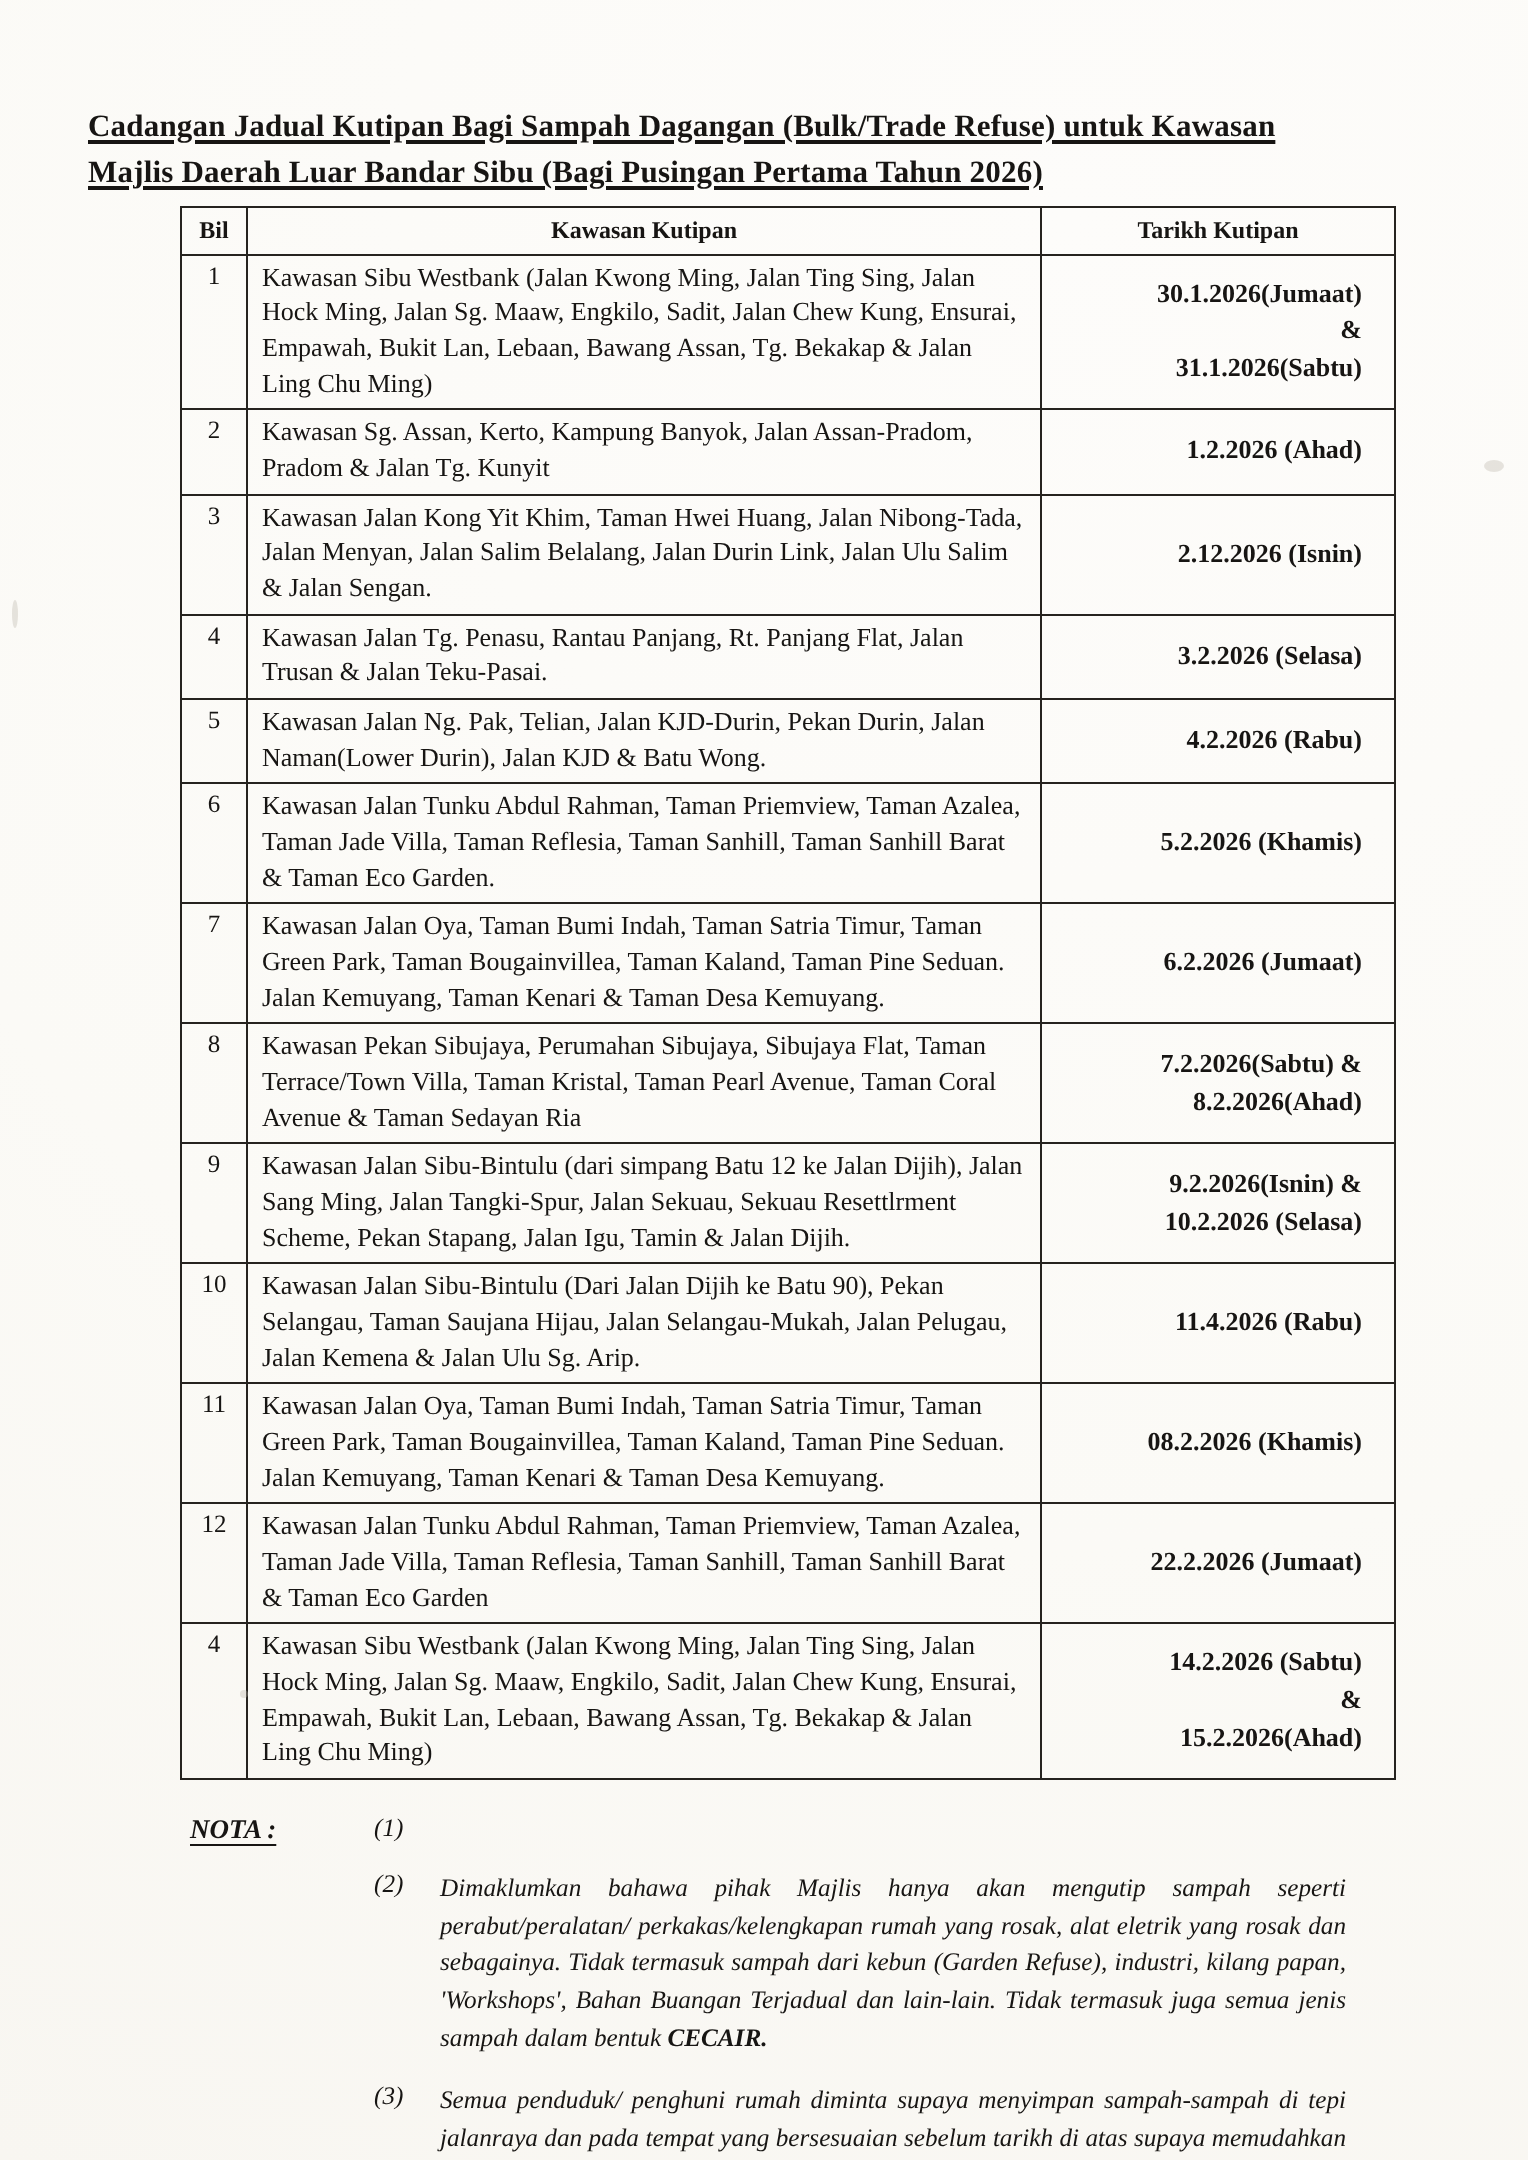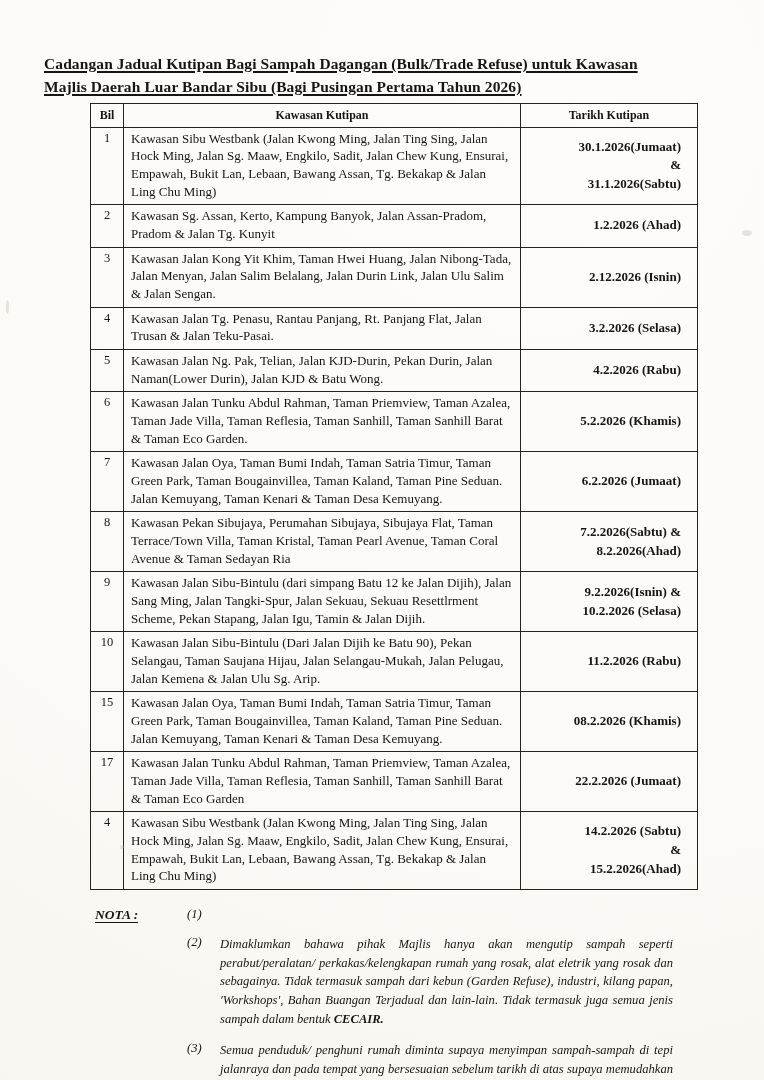--- a/index.html
+++ b/index.html
@@ -167,29 +167,29 @@
       </tr>
       <tr>
         <td class="c-bil">9</td>
         <td class="c-kaw">Kawasan Jalan Sibu-Bintulu (dari simpang Batu 12 ke Jalan Dijih), Jalan Sang Ming, Jalan Tangki-Spur, Jalan Sekuau, Sekuau Resettlrment Scheme, Pekan Stapang, Jalan Igu, Tamin &amp; Jalan Dijih.</td>
         <td class="c-tar">9.2.2026(Isnin) &amp;
 10.2.2026 (Selasa)</td>
       </tr>
       <tr>
         <td class="c-bil">10</td>
         <td class="c-kaw">Kawasan Jalan Sibu-Bintulu (Dari Jalan Dijih ke Batu 90), Pekan Selangau, Taman Saujana Hijau, Jalan Selangau-Mukah, Jalan Pelugau, Jalan Kemena &amp; Jalan Ulu Sg. Arip.</td>
-        <td class="c-tar">11.2.2026 (Rabu)</td>
-      </tr>
-      <tr>
-        <td class="c-bil">15</td>
+        <td class="c-tar">11.4.2026 (Rabu)</td>
+      </tr>
+      <tr>
+        <td class="c-bil">11</td>
         <td class="c-kaw">Kawasan Jalan Oya, Taman Bumi Indah, Taman Satria Timur, Taman Green Park, Taman Bougainvillea, Taman Kaland, Taman Pine Seduan. Jalan Kemuyang, Taman Kenari &amp; Taman Desa Kemuyang.</td>
         <td class="c-tar">08.2.2026 (Khamis)</td>
       </tr>
       <tr>
-        <td class="c-bil">17</td>
+        <td class="c-bil">12</td>
         <td class="c-kaw">Kawasan Jalan Tunku Abdul Rahman, Taman Priemview, Taman Azalea, Taman Jade Villa, Taman Reflesia, Taman Sanhill, Taman Sanhill Barat &amp; Taman Eco Garden</td>
         <td class="c-tar">22.2.2026  (Jumaat)</td>
       </tr>
       <tr>
         <td class="c-bil">4</td>
         <td class="c-kaw">Kawasan Sibu Westbank (Jalan Kwong Ming, Jalan Ting Sing, Jalan Hock Ming, Jalan Sg. Maaw, Engkilo, Sadit, Jalan Chew Kung, Ensurai, Empawah, Bukit Lan, Lebaan, Bawang Assan, Tg. Bekakap &amp; Jalan Ling Chu Ming)</td>
         <td class="c-tar">14.2.2026 (Sabtu)
 &amp;
 15.2.2026(Ahad)</td>
       </tr>

